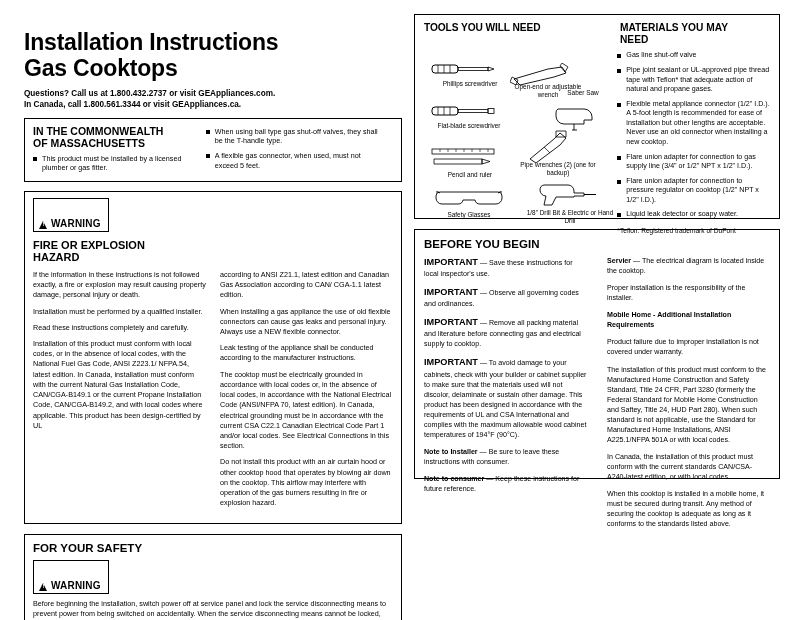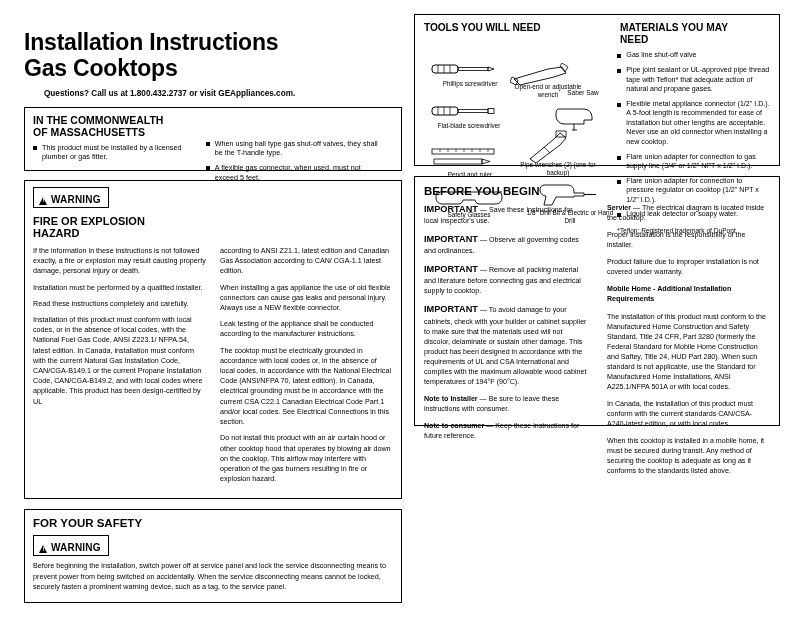--- a/index.html
+++ b/index.html
@@ -33,21 +33,20 @@
     font-weight: bold;
     line-height: 1.12;
     margin: 0 0 4px 0;
     letter-spacing: -0.2px;
   }
   .subline {
     font-size: 8.2px;
     font-weight: bold;
     line-height: 1.35;
     margin-top: 6px;
-    margin-left: 20px;
   }
   .box {
     border: 1.5px solid #000;
     box-sizing: border-box;
     padding: 6px 8px;
   }
   .mass-box {
     margin-top: 8px;
     height: 64px;
     position: relative;
@@ -87,21 +86,21 @@
     background: #000;
   }
   .warn-box {
     margin-top: 9px;
     padding: 6px 8px 8px 8px;
     position: relative;
   }
   .warn-badge {
     display: inline-block;
     border: 1.5px solid #000;
-    padding: 6px 7px 2px 5px;
+    padding: 19px 7px 2px 5px;
     font-size: 10px;
     font-weight: bold;
     letter-spacing: .2px;
   }
   .warn-badge .tri {
     display: inline-block;
     width: 0; height: 0;
     border-left: 4.5px solid transparent;
     border-right: 4.5px solid transparent;
     border-bottom: 8px solid #000;
@@ -166,21 +165,21 @@
   }
   
   .right-col {
     position: absolute;
     left: 414px;
     top: 14px;
     width: 366px;
   }
   .tools-box {
     padding: 7px 9px 8px 9px;
-    height: 152px;
+    height: 205px;
     box-sizing: border-box;
     position: relative;
   }
   .tools-head {
     display: flex;
     justify-content: space-between;
   }
   .tools-title {
     font-size: 10.2px;
     font-weight: bold;
@@ -254,34 +253,35 @@
 
   <div class="left-col">
 
     <h1 class="title">
       <span>Installation Instructions</span><br>
       <span>Gas Cooktops</span>
     </h1>
 
     <div class="subline">
       <div>Questions? Call us at 1.800.432.2737 or visit GEAppliances.com.</div>
+      <div>In Canada, call 1.800.561.3344 or visit GEAppliances.ca.</div>
     </div>
 
     <div class="box mass-box">
       <div class="mass-cols">
         <div class="mass-col">
           <div class="mass-title">
             <span>IN THE COMMONWEALTH</span><br>
             <span>OF MASSACHUSETTS</span>
           </div>
           <ul class="bullets">
             <li>This product must be installed by a licensed plumber or gas fitter.</li>
           </ul>
         </div>
-        <div class="mass-col" style="padding-top:2px;margin-top:23px;">
+        <div class="mass-col" style="padding-top:2px;">
           <ul class="bullets">
             <li>When using ball type gas shut-off valves, they shall be the T-handle type.</li>
             <li>A flexible gas connector, when used, must not exceed 5 feet.</li>
           </ul>
         </div>
       </div>
     </div>
 
     <div class="box warn-box">
       <div class="warn-badge">
@@ -458,24 +458,24 @@
           </p>
           <p>
             <span class="nb">Note to consumer</span><span> — </span><span>Keep these instructions for future reference.</span>
           </p>
         </div>
         <div class="begin-col">
           <p>
             <span class="nb">Servier</span><span> — </span><span>The electrical diagram is located inside the cooktop.</span>
           </p>
           <p>Proper installation is the responsibility of the installer.</p>
+          <p>
+            <span class="sub-h">Mobile Home - Additional Installation Requirements</span>
+          </p>
           <p>Product failure due to improper installation is not covered under warranty.</p>
-          <p>
-            <span class="sub-h">Mobile Home - Additional Installation Requirements</span>
-          </p>
           <p>The installation of this product must conform to the Manufactured Home Construction and Safety Standard, Title 24 CFR, Part 3280 (formerly the Federal Standard for Mobile Home Construction and Saftey, Title 24, HUD Part 280). When such standard is not applicable, use the Standard for Manufactured Home Installations, ANSI A225.1/NFPA 501A or with local codes.</p>
           <p>In Canada, the installation of this product must conform with the current standards CAN/CSA-A240-latest edition, or with local codes.</p>
           <p>When this cooktop is installed in a mobile home, it must be secured during transit. Any method of securing the cooktop is adequate as long as it conforms to the standards listed above.</p>
         </div>
       </div>
     </div>
   </div>
 </div>
 
 </body></html>

